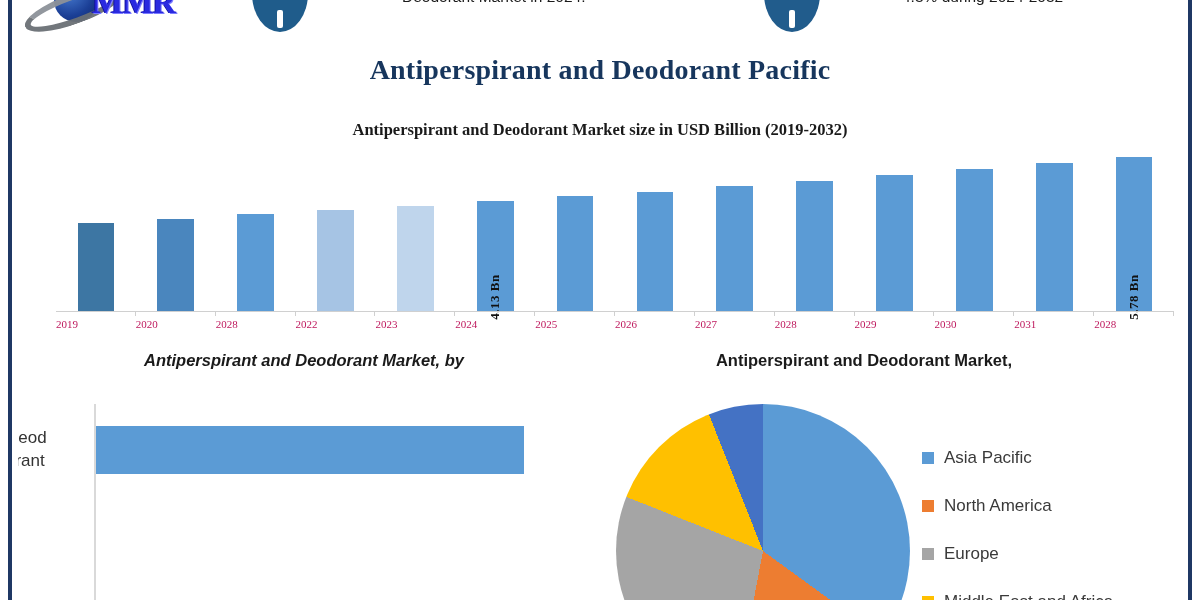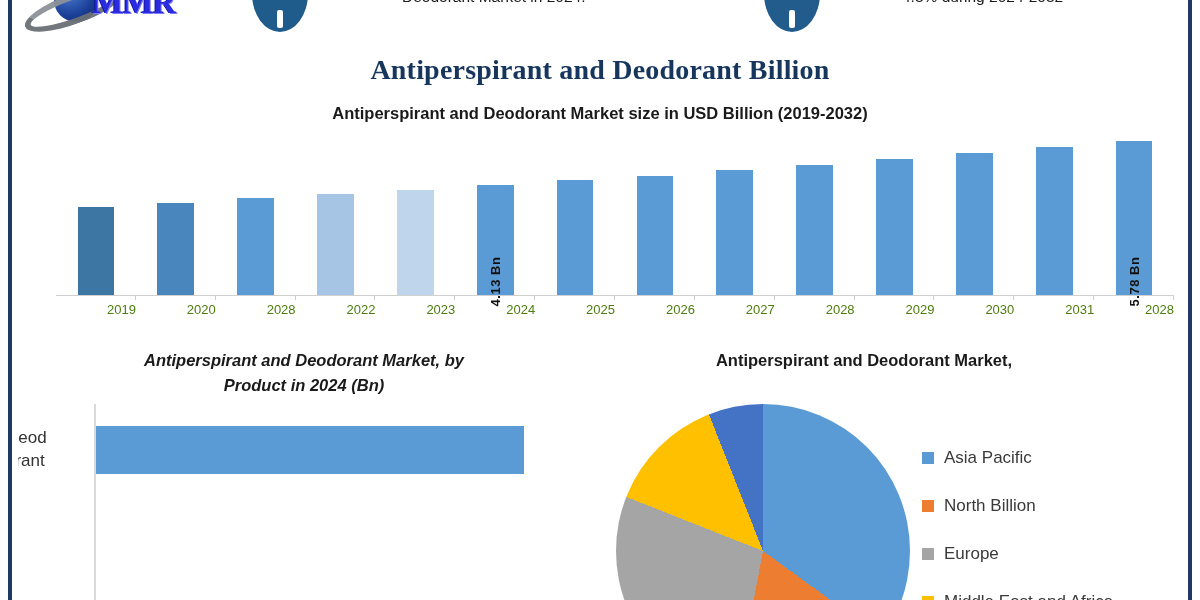--- a/index.html
+++ b/index.html
@@ -61,21 +61,21 @@
 
   
   .main-title {
     position:absolute; left:0; right:0; top:54px; text-align:center;
     font-family:"Liberation Serif", serif;
     font-size:28px; font-weight:bold; color:#17365D;
     letter-spacing:.2px;
   }
 
   
-  .bar-chart { position:absolute; left:18px; top:104px; width:1164px; height:225px; }
+  .bar-chart { position:absolute; left:18px; top:120px; width:1164px; height:225px;font-family:Liberation Serif, serif; }
   .bar-chart .cht-title {
     position:absolute; left:0; right:0; top:0; text-align:center;
     font-size:16.5px; font-weight:bold; color:#1a1a1a; white-space:nowrap;
   }
   .plot {
     position:absolute; left:38px; right:8px; top:26px; height:166px;
   }
   .axis-line {
     position:absolute; left:0; right:0; bottom:0; height:1px; background:#d0d0d0;
   }
@@ -90,21 +90,21 @@
   .bar { width:46%; position:relative; }
   .bar .vlabel {
     position:absolute; left:50%; bottom:6px; transform:translateX(-50%) rotate(-90deg);
     transform-origin:center; white-space:nowrap;
     font-size:13px; font-weight:bold; color:#111;
     letter-spacing:.5px;
   }
   .xaxis {
     position:absolute; left:38px; right:8px; top:198px; display:flex;
   }
-  .xaxis div { flex:1 1 0; text-align:right; font-size:13px; color:#4d7c0f; }
+  .xaxis div { flex:1 1 0; text-align:left; font-size:11px; color:#be185d; }
 
   
   .hbar-chart { position:absolute; left:18px; top:348px; width:566px; height:252px; overflow:hidden; }
   .hbar-chart .cht-title {
     position:absolute; left:10px; right:4px; top:0; text-align:center;
     font-size:16.5px; font-weight:bold; color:#1a1a1a; line-height:25px;font-style:italic;
   }
   .hplot { position:absolute; left:76px; right:8px; top:56px; bottom:-40px; }
   .hplot .vaxis { position:absolute; left:0; top:0; bottom:0; width:2px; background:#d9d9d9; }
   .hrow { position:absolute; left:2px; height:48px; }
@@ -146,21 +146,21 @@
     <div class="shield-glyph"></div>
   </div>
   <div class="shield s2">
     <div class="shield-glyph"></div>
   </div>
 
   <div class="hdr-txt mid">Deodorant Market in 2024.</div>
   <div class="hdr-txt right">4.3% during 2024-2032</div>
 </div>
 
-<div class="main-title">Antiperspirant and Deodorant Billion</div>
+<div class="main-title">Antiperspirant and Deodorant Pacific</div>
 
 <div class="bar-chart">
   <div class="cht-title">Antiperspirant and Deodorant Market size in USD Billion (2019-2032)</div>
   <div class="plot">
     <div class="bars" id="topBars">
         <div class="bslot">
           <div class="bar" style="height: 53.2258%; background: rgb(61, 118, 163);"></div>
         </div>
         <div class="bslot">
           <div class="bar" style="height: 55.8065%; background: rgb(74, 134, 190);"></div>
@@ -222,21 +222,20 @@
       <div>2029</div>
       <div>2030</div>
       <div>2031</div>
       <div>2028</div>
     </div>
 </div>
 
 <div class="hbar-chart">
   <div class="cht-title">
     <div>Antiperspirant and Deodorant Market, by</div>
-    <div>Product in 2024 (Bn)</div>
   </div>
   <div class="hplot">
     <div class="vaxis"></div>
     <div id="hbars">
         <div class="hrow" style="top: 22px; width: 88.7097%;">
           <div class="hcat">
             <div>Deod</div>
             <div>orant</div>
           </div>
           <div class="hbar" style="background: rgb(91, 155, 213);"></div>
@@ -250,21 +249,21 @@
     <div>Antiperspirant and Deodorant Market,</div>
   </div>
   <div class="pie" id="pieDisc" style="background: conic-gradient(rgb(91, 155, 213) 0deg, rgb(91, 155, 213) 126deg, rgb(237, 125, 49) 126deg, rgb(237, 125, 49) 190.8deg, rgb(165, 165, 165) 190.8deg, rgb(165, 165, 165) 291.6deg, rgb(255, 192, 0) 291.6deg, rgb(255, 192, 0) 338.4deg, rgb(68, 114, 196) 338.4deg, rgb(68, 114, 196) 360deg);"></div>
   <div class="legend" id="pieLegend">
       <div class="lrow">
         <span class="swatch" style="background: rgb(91, 155, 213);"></span>
         <span class="ltxt">Asia Pacific</span>
       </div>
       <div class="lrow">
         <span class="swatch" style="background: rgb(237, 125, 49);"></span>
-        <span class="ltxt">North Billion</span>
+        <span class="ltxt">North America</span>
       </div>
       <div class="lrow">
         <span class="swatch" style="background: rgb(165, 165, 165);"></span>
         <span class="ltxt">Europe</span>
       </div>
       <div class="lrow">
         <span class="swatch" style="background: rgb(255, 192, 0);"></span>
         <span class="ltxt">Middle East and Africa</span>
       </div>
     </div>

